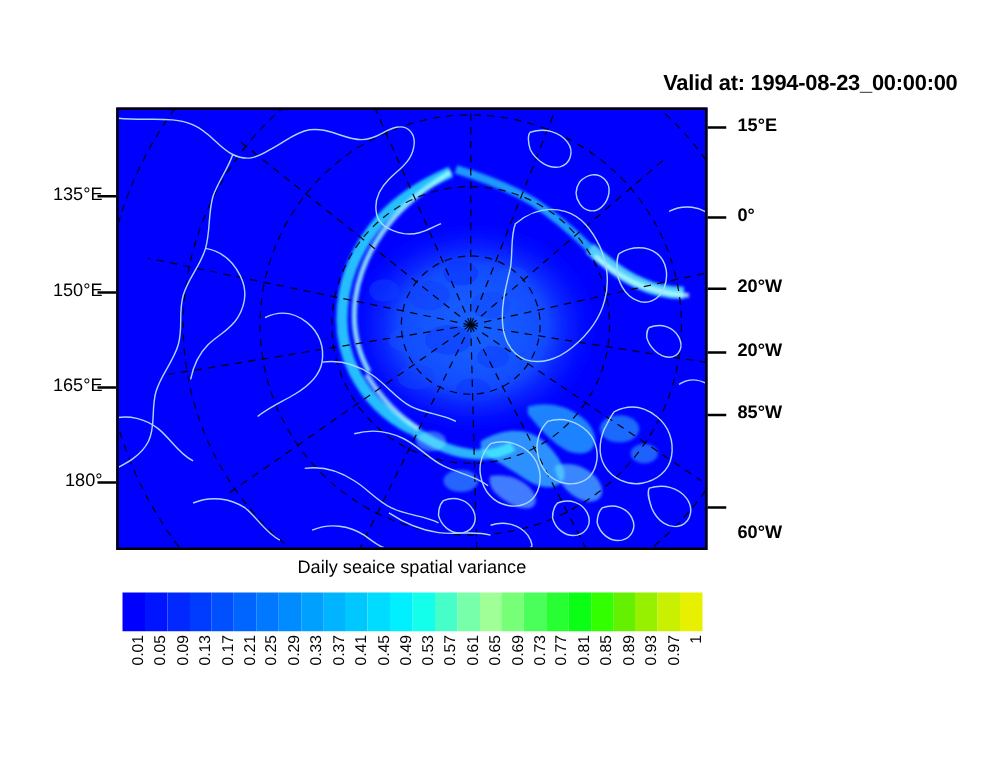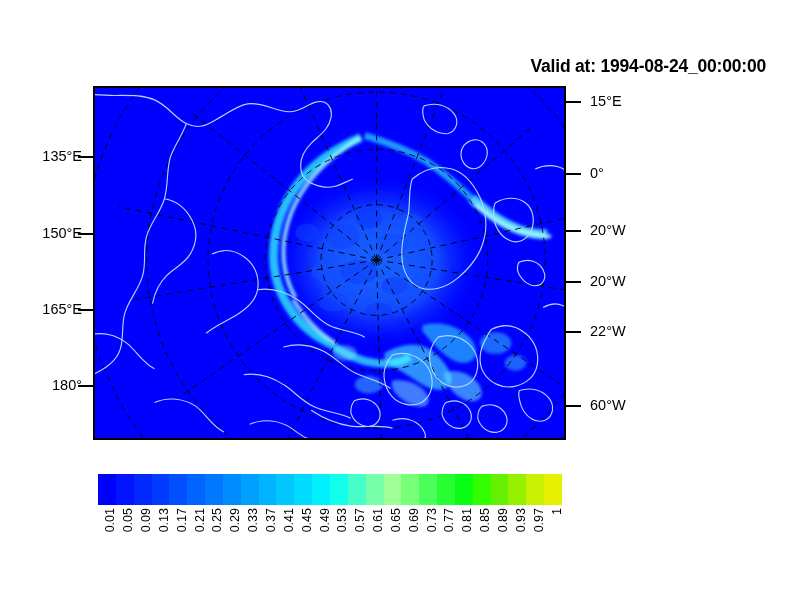--- a/index.html
+++ b/index.html
@@ -56,20 +56,21 @@
     white-space: nowrap;
     line-height: 1;
   }
   .axis-label.left {
     text-align: right;
     transform: translateY(-50%);
   }
   .axis-label.right {
     text-align: right;
     transform: translateY(-50%);
+    font-weight: bold;
   }
   .tick {
     position: absolute;
     height: 2px;
     background: #000000;
   }
   .x-caption {
     position: absolute;
     left: 93px;
     top: 446px;
@@ -109,38 +110,38 @@
     white-space: nowrap;
     transform-origin: left top;
     transform: rotate(-90deg) translateX(-100%);
   }
 </style>
 </head>
 <body>
 
 <div id="root">
 
-  <div class="plot-title">Valid at: 1994-08-24_00:00:00</div>
+  <div class="plot-title">Valid at: 1994-08-23_00:00:00</div>
 
   <div class="axis-label left" style="left:0px; top:156px; width:82px;">135°E</div>
   <div class="axis-label left" style="left:0px; top:233px; width:82px;">150°E</div>
   <div class="axis-label left" style="left:0px; top:309px; width:82px;">165°E</div>
   <div class="axis-label left" style="left:0px; top:385px; width:82px;">180°</div>
 
   <div class="tick" style="left:78px; top:156px; width:15px;"></div>
   <div class="tick" style="left:78px; top:233px; width:15px;"></div>
   <div class="tick" style="left:78px; top:309px; width:15px;"></div>
   <div class="tick" style="left:78px; top:385px; width:15px;"></div>
 
   <div class="axis-label right" style="left:590px; top:101px;">15°E</div>
   <div class="axis-label right" style="left:590px; top:173px;">0°</div>
   <div class="axis-label right" style="left:590px; top:230px;">20°W</div>
   <div class="axis-label right" style="left:590px; top:281px;">20°W</div>
-  <div class="axis-label right" style="left:590px; top:331px;">22°W</div>
-  <div class="axis-label right" style="left:590px; top:405px;">60°W</div>
+  <div class="axis-label right" style="left:590px; top:331px;">85°W</div>
+  <div class="axis-label right" style="left:590px; top:427px;">60°W</div>
 
   <div class="tick" style="left:566px; top:101px; width:15px;"></div>
   <div class="tick" style="left:566px; top:173px; width:15px;"></div>
   <div class="tick" style="left:566px; top:230px; width:15px;"></div>
   <div class="tick" style="left:566px; top:281px; width:15px;"></div>
   <div class="tick" style="left:566px; top:331px; width:15px;"></div>
   <div class="tick" style="left:566px; top:405px; width:15px;"></div>
 
   <div class="map-frame">
     <svg class="map-canvas" viewBox="0 0 473 354" preserveAspectRatio="none">
@@ -292,20 +293,21 @@
           <path d="M428,306 C440,302 452,306 458,314 C464,322 462,332 454,336
                    C444,340 434,332 430,322 C428,316 426,310 428,306 Z"></path>
           <path d="M156,340 C170,334 186,336 198,344 C206,350 212,354 214,354"></path>
           <path d="M60,318 C74,312 90,314 102,322 C112,330 118,342 130,348"></path>
           <path d="M-6,250 C8,246 22,250 32,258 C42,266 48,278 60,284"></path>
         </g>
       </g>
     </svg>
   </div>
 
+  <div class="x-caption">Daily seaice spatial variance</div>
 
   <div class="colorbar-wrap">
     <div class="colorbar" id="colorbar-strip">
         <div class="seg" style="background: rgb(0, 0, 255);"></div>
         <div class="seg" style="background: rgb(0, 20, 255);"></div>
         <div class="seg" style="background: rgb(0, 40, 255);"></div>
         <div class="seg" style="background: rgb(0, 60, 255);"></div>
         <div class="seg" style="background: rgb(0, 80, 255);"></div>
         <div class="seg" style="background: rgb(0, 100, 255);"></div>
         <div class="seg" style="background: rgb(0, 120, 255);"></div>

